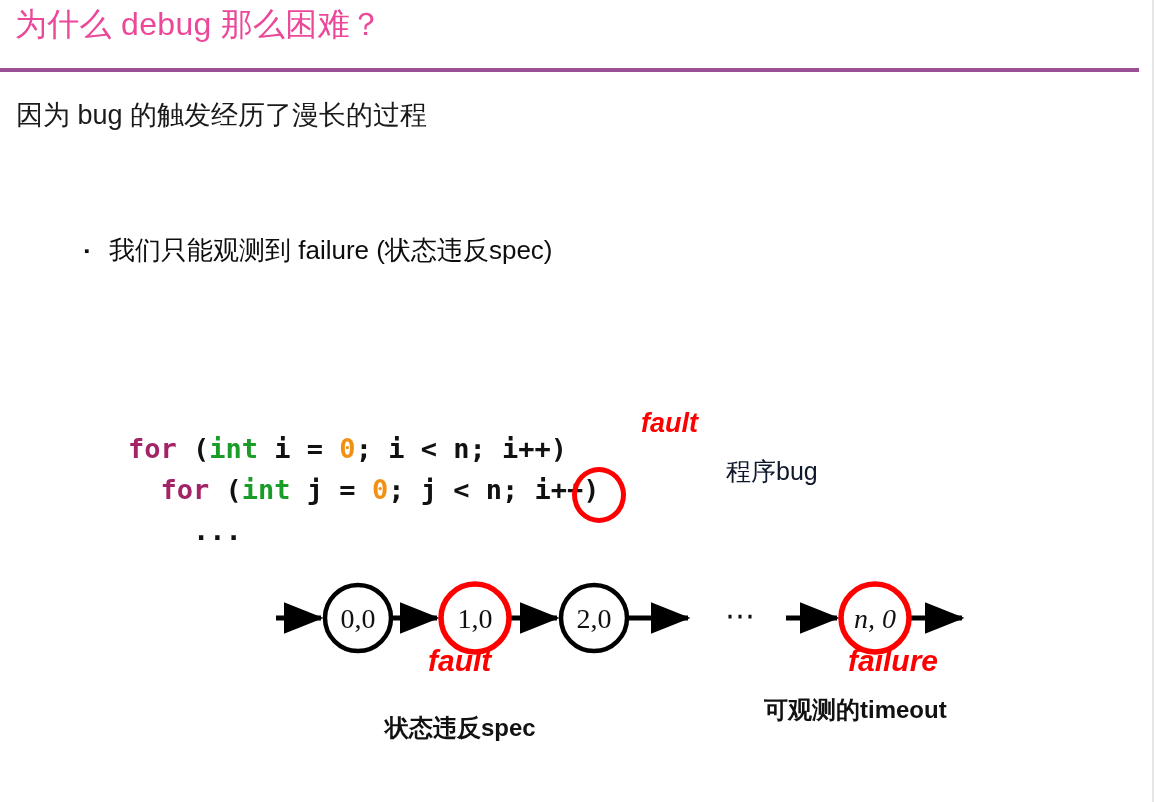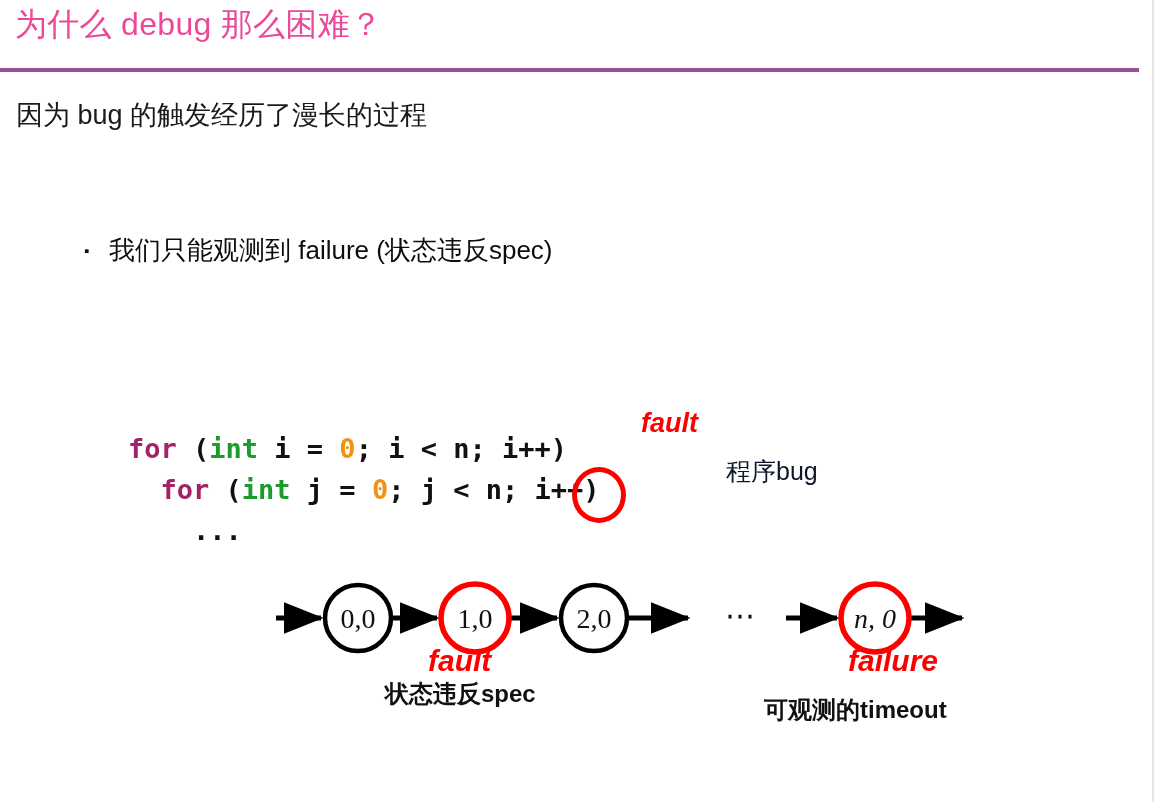--- a/index.html
+++ b/index.html
@@ -205,17 +205,17 @@
             <circle cx="875" cy="58" r="34" fill="#ffffff" stroke="#fe0000" stroke-width="5.5"></circle>
             <text x="875" y="68" text-anchor="middle" font-family="&quot;Liberation Serif&quot;, &quot;DejaVu Serif&quot;, serif" font-size="28" fill="#111111" font-style="italic">n, 0</text>
           </g>
         </g>
       <text id="diagram-ellipsis" x="740" y="66" text-anchor="middle" font-family="Liberation Serif, serif" font-size="30" fill="#111111">⋯</text>
     </svg>
 
     <div class="node-label-red" style="left:428px; top:84px;">fault</div>
     <div class="node-label-red" style="left:848px; top:84px;">failure</div>
 
-    <div class="caption" style="left:385px; top:118px;">状态违反spec</div>
+    <div class="caption" style="left:385px; top:152px;">状态违反spec</div>
     <div class="caption" style="left:764px; top:134px;">可观测的timeout</div>
   </div>
 
 </div>
 
 </body></html>

